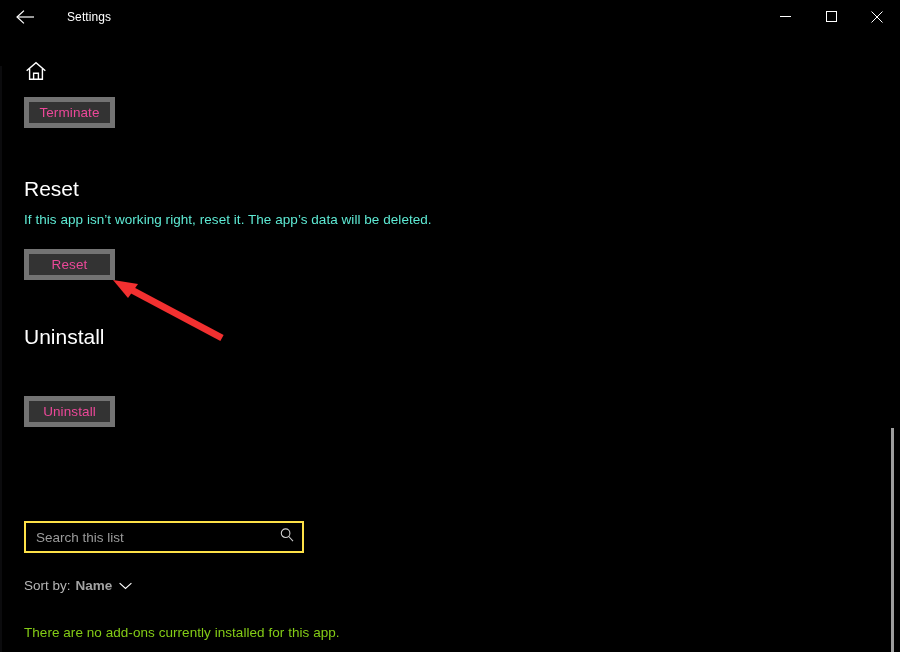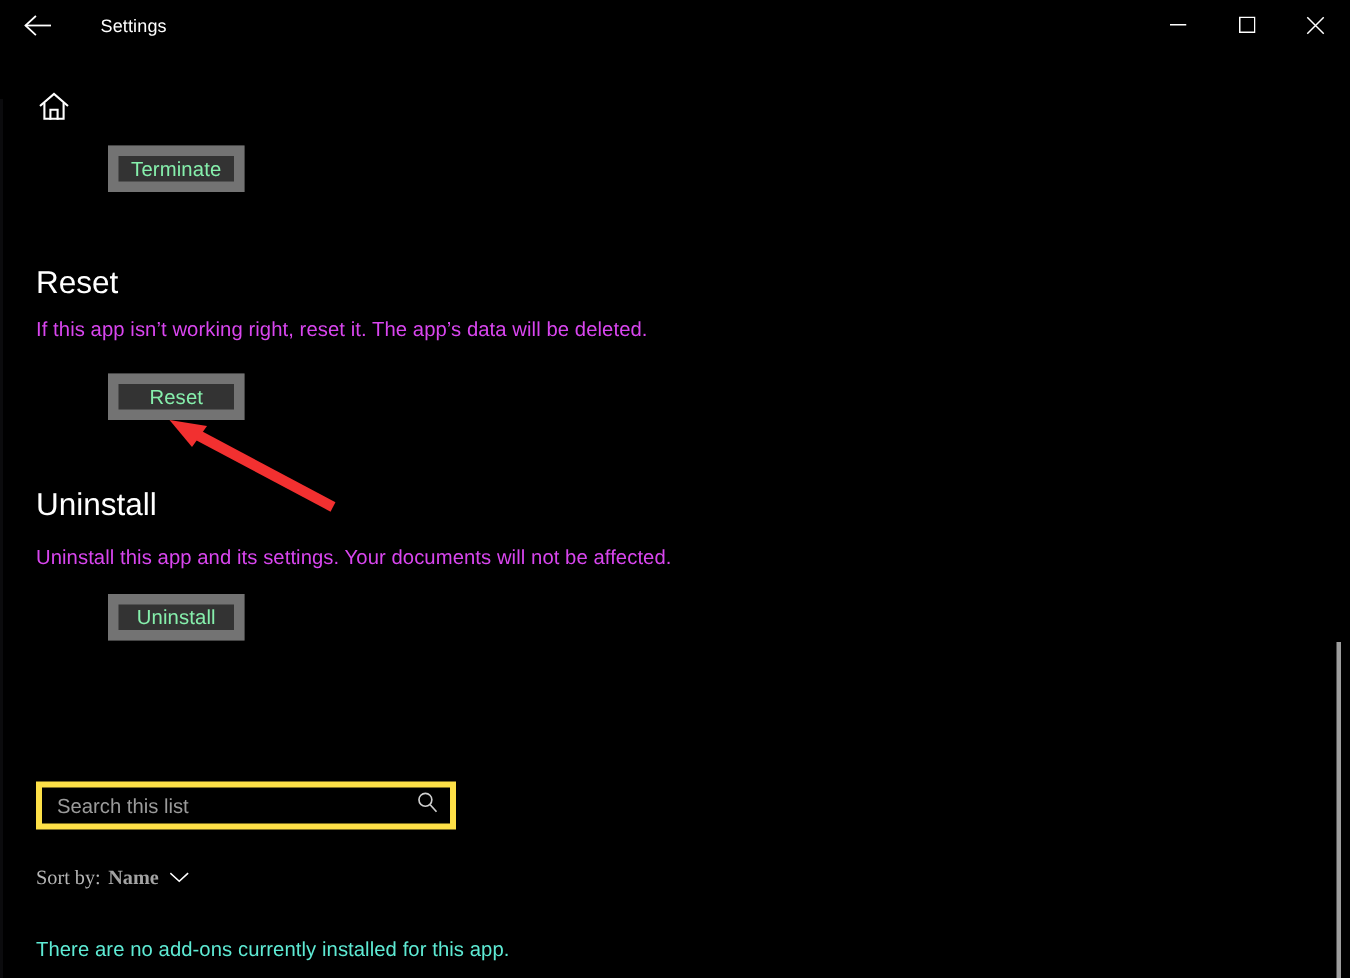--- a/index.html
+++ b/index.html
@@ -68,54 +68,53 @@
   }
   .home-icon-wrap {
     position: absolute;
     left: 24px;
     top: 26px;
     width: 24px;
     height: 24px;
   }
   .btn {
     background: #333333;
-    color: #86efac;
-    border: 7px solid #737373;
+    color: #ec4899;
+    border: 5px solid #737373;
     font-size: 13.5px;
     font-family: "Liberation Sans", sans-serif;
     padding: 0;
     height: 31px;
     min-width: 90px;
     cursor: default;
     display: inline-flex;
     align-items: center;
     justify-content: center;
     letter-spacing: 0.1px;
-    margin-left: 48px;
   }
   .btn-terminate {
     position: absolute;
     left: 24px;
     top: 64px;
     width: 91px;
   }
   .section-heading {
     position: absolute;
     left: 24px;
     font-size: 21px;
     font-weight: 400;
     color: #ffffff;
     letter-spacing: 0px;
     line-height: 24px;
   }
   .section-desc {
     position: absolute;
     left: 24px;
     font-size: 13.5px;
-    color: #d946ef;
+    color: #5eead4;
     line-height: 18px;
     letter-spacing: 0.05px;
   }
   #reset-heading  { top: 144px; }
   #reset-desc     { top: 178px; }
   .btn-reset {
     position: absolute;
     left: 24px;
     top: 216px;
     width: 91px;
@@ -133,21 +132,21 @@
     font-size: 21px;
   }
 
   
   .search-box {
     position: absolute;
     left: 24px;
     top: 488px;
     width: 280px;
     height: 32px;
-    border: 4px solid #fde047;
+    border: 2px solid #fde047;
     background: #000000;
     box-sizing: border-box;
     display: flex;
     align-items: center;
   }
   .search-input {
     flex: 1;
     background: transparent;
     border: none;
     outline: none;
@@ -167,21 +166,20 @@
   }
 
   
   .sortfilter {
     position: absolute;
     left: 24px;
     top: 541px;
     height: 22px;
     display: flex;
     align-items: center;
-    font-family: Liberation Serif, serif;
   }
   .dropdown {
     display: inline-flex;
     align-items: center;
     height: 22px;
   }
   .dd-label {
     font-size: 13.5px;
     color: #b6b6b6;
     margin-right: 5px;
@@ -193,21 +191,21 @@
     margin-right: 7px;
   }
   .chevron { display: block; }
   .gap { width: 33px; }
 
   .empty-text {
     position: absolute;
     left: 24px;
     top: 592px;
     font-size: 13.5px;
-    color: #5eead4;
+    color: #84cc16;
     letter-spacing: 0.05px;
   }
 
   
   .scrollbar-track {
     position: absolute;
     right: 0;
     top: 33px;
     width: 15px;
     height: 619px;
@@ -295,21 +293,20 @@
     </span>
   </div>
 
   <button class="btn btn-terminate">Terminate</button>
 
   <div class="section-heading" id="reset-heading">Reset</div>
   <div class="section-desc" id="reset-desc">If this app isn’t working right, reset it. The app’s data will be deleted.</div>
   <button class="btn btn-reset">Reset</button>
 
   <div class="section-heading" id="uninstall-heading">Uninstall</div>
-  <div class="section-desc" id="uninstall-desc">Uninstall this app and its settings. Your documents will not be affected.</div>
   <button class="btn btn-uninstall">Uninstall</button>
 
 
   <div class="search-box">
     <input class="search-input" type="text" value="" placeholder="Search this list" style="">
     <span class="search-icon-btn">
       <span>
         <svg width="16" height="16" viewBox="0 0 16 16">
           <circle cx="6.6" cy="6.2" r="4.3" stroke="#cfcfcf" stroke-width="1.1" fill="none"></circle>
           <path d="M9.8 9.5 L14 14.2" stroke="#cfcfcf" stroke-width="1.1" fill="none"></path>

